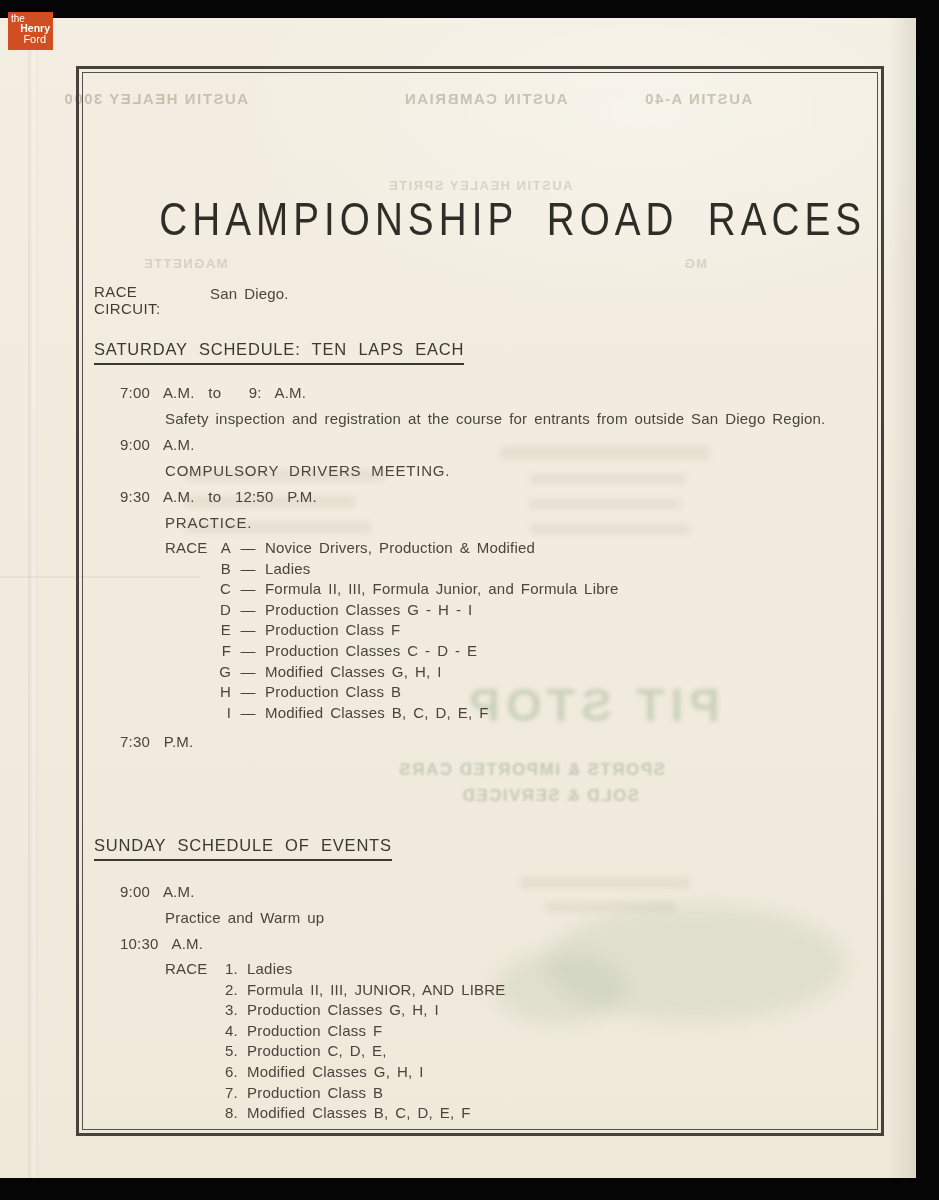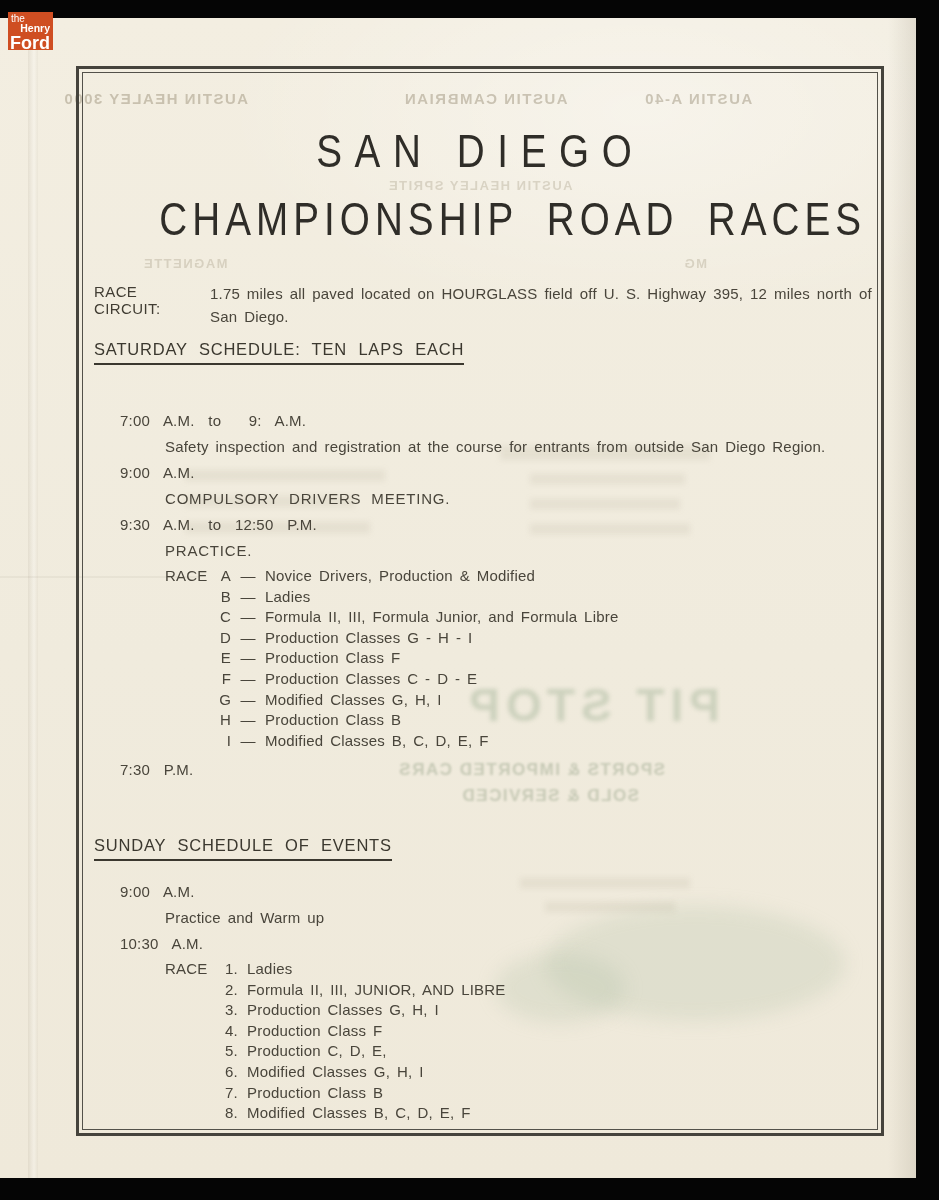--- a/index.html
+++ b/index.html
@@ -31,21 +31,21 @@
     background:rgba(100,90,70,0.06);
   }
   
   .hf-logo {
     position:absolute; left:8px; top:12px; width:45px; height:38px;
     background:#cf4e22; color:#ffffff; z-index:5;
     padding:2px 3px 2px 2px; line-height:1;
   }
   .hf-the   { font-size:10px;  text-align:left;  padding-left:1px; }
   .hf-henry { font-size:10.5px; font-weight:bold; text-align:right; margin-top:-1px; }
-  .hf-ford  { font-size:18px; font-weight:bold; text-align:right; padding-right:4px; }
+  .hf-ford  { font-size:11px; font-weight:normal; text-align:right; padding-right:4px; }
   
   .frame {
     position:absolute; left:76px; top:48px; width:808px; height:1070px;
     border:3px solid #45433c;
   }
   .frame-inner {
     position:absolute; left:3px; top:3px; right:3px; bottom:3px;
     border:1px solid #53514a;
   }
   
@@ -82,21 +82,21 @@
   .sec-head {
     position:absolute; left:94px;
     font-size:16.5px; font-weight:normal; color:#3b382f;
     letter-spacing:0.8px; word-spacing:6px;
     border-bottom:2px solid #3b382f; padding-bottom:4px;
   }
   .sat-head { top:322px; }
   .sun-head { top:818px; }
 
   .sched { position:absolute; left:94px; width:780px; }
-  .sat-flow { top:362px;margin-top:28px; }
+  .sat-flow { top:362px; }
   .sun-flow { top:861px; }
   .t { height:26px; line-height:26px; padding-left:26px; white-space:pre; }
   .d { height:26px; line-height:26px; padding-left:71px; }
   .d.caps { letter-spacing:0.8px; word-spacing:5px; }
   .race-list { margin-left:71px; padding-top:2px; }
   .race-row { display:flex; height:20.6px; line-height:20.6px; }
   .rp { width:53px; flex:none; }
   .rl { width:13px; flex:none; text-align:right; }
   .rsep { width:34px; flex:none; text-align:center; }
   .sn { width:20px; flex:none; text-align:right; }
@@ -131,27 +131,25 @@
   <div class="ghost green-big" style="left:470px; top:660px; width:250px;">PIT STOP</div>
   <div class="ghost green" style="left:435px; top:742px; width:230px;">SPORTS &amp; IMPORTED CARS</div>
   <div class="ghost green" style="left:460px; top:768px; width:180px;">SOLD &amp; SERVICED</div>
   <div class="blob" style="left:545px; top:888px; width:300px; height:115px;"></div>
   <div class="blob" style="left:495px; top:935px; width:130px; height:70px;"></div>
 
   <div class="frame">
     <div class="frame-inner"></div>
   </div>
 
-  <div class="title title1"><span class="tin">SAN DIEGO</span></div>
   <div class="title title2"><span class="tin">CHAMPIONSHIP ROAD RACES</span></div>
 
   <div class="race-circuit body-text">
     <div class="rc-label">RACE CIRCUIT:</div>
     <div class="rc-lines">
-      <div>1.75 miles all paved located on HOURGLASS field off U. S. Highway 395, 12 miles north of</div>
       <div>San Diego.</div>
     </div>
   </div>
 
   <div class="sec-head sat-head">SATURDAY SCHEDULE: TEN LAPS EACH</div>
 
   <div class="sched sat-flow body-text">
     <div class="t">7:00  A.M.  to    9:  A.M.</div>
     <div class="d">Safety inspection and registration at the course for entrants from outside San Diego Region.</div>
     <div class="t">9:00  A.M.</div>

